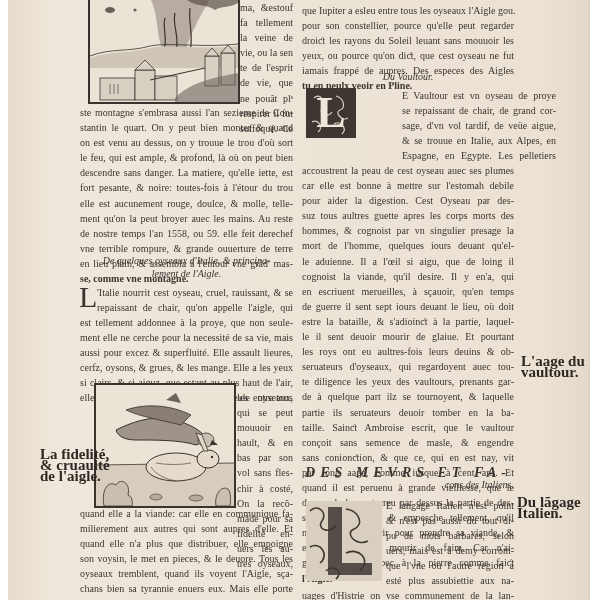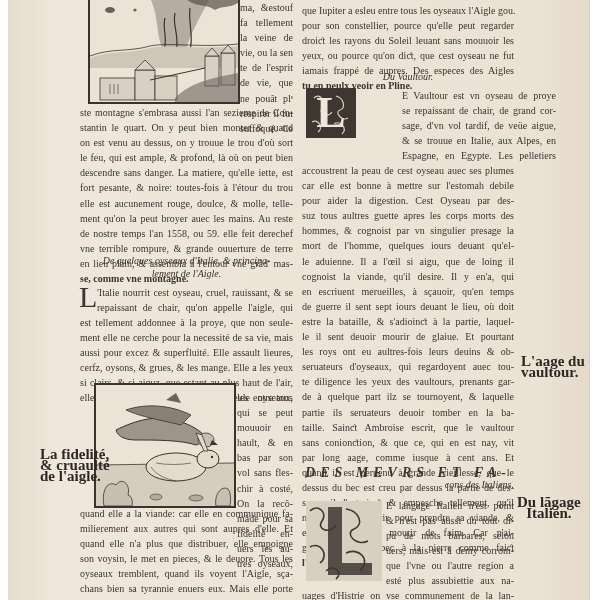--- a/index.html
+++ b/index.html
@@ -232,20 +232,21 @@
   <span class="line">en escriuent merueilles, à sçauoir, qu'en temps</span>
   <span class="line">de guerre il sent sept iours deuant le lieu, où doit</span>
   <span class="line">estre la bataille, &amp; s'adioinƈt à la partie, laquel-</span>
   <span class="line">le il sent deuoir mourir de glaiue. Et pourtant</span>
   <span class="line">les roys ont eu aultres-fois leurs deuins &amp; ob-</span>
   <span class="line">seruateurs d'oyseaux, qui regardoyent auec tou-</span>
   <span class="line">te diligence les yeux des vaultours, prenants gar-</span>
   <span class="line">de à quelque part ilz se tournoyent, &amp; laquelle</span>
   <span class="line">partie ils seruateurs deuoir tomber en la ba-</span>
   <span class="line">taille. Sainƈt Ambroise escrit, que le vaultour</span>
+  <span class="line">conçoit sans semence de masle, &amp; engendre</span>
   <span class="line">sans conionƈtion, &amp; que ce, qui en est nay, vit</span>
   <span class="line">par long aage, comme iusque à cent ans. Et</span>
   <span class="line">quand il est peruenu à grande vieillesse, que le</span>
   <span class="line">dessus du bec est creu par dessus la partie de des-</span>
   <span class="line">soux, il l'estrainƈt &amp; empesche tellement, qu'il</span>
   <span class="line">ne peut plus ouurir pour prendre sa viande, &amp;</span>
   <span class="line">est contrainƈt de mourir de faim. Car n'ai-</span>
   <span class="line">guise point son bec à la pierre comme faiƈt</span>
   <span class="line last">l'Aigle.</span>
 </div>
@@ -278,16 +279,16 @@
   <span class="line">uers, mais est à demy corrom-</span>
   <span class="line">que l'vne ou l'autre region a</span>
   <span class="line">esté plus assubiettie aux na-</span>
 
 </div>
 
 <div class="text col-right" style="top:619px; top:588px;">
   <span class="line">uages d'Histrie on vse communement de la lan-</span>
 </div>
 
-<div class="margin-note" style="left:517px; top:497px;text-align:center;">
+<div class="margin-note" style="left:517px; top:497px;">
   <div>Du lãgage</div>
   <div>Italien.</div>
 </div>
 
 </body></html>

